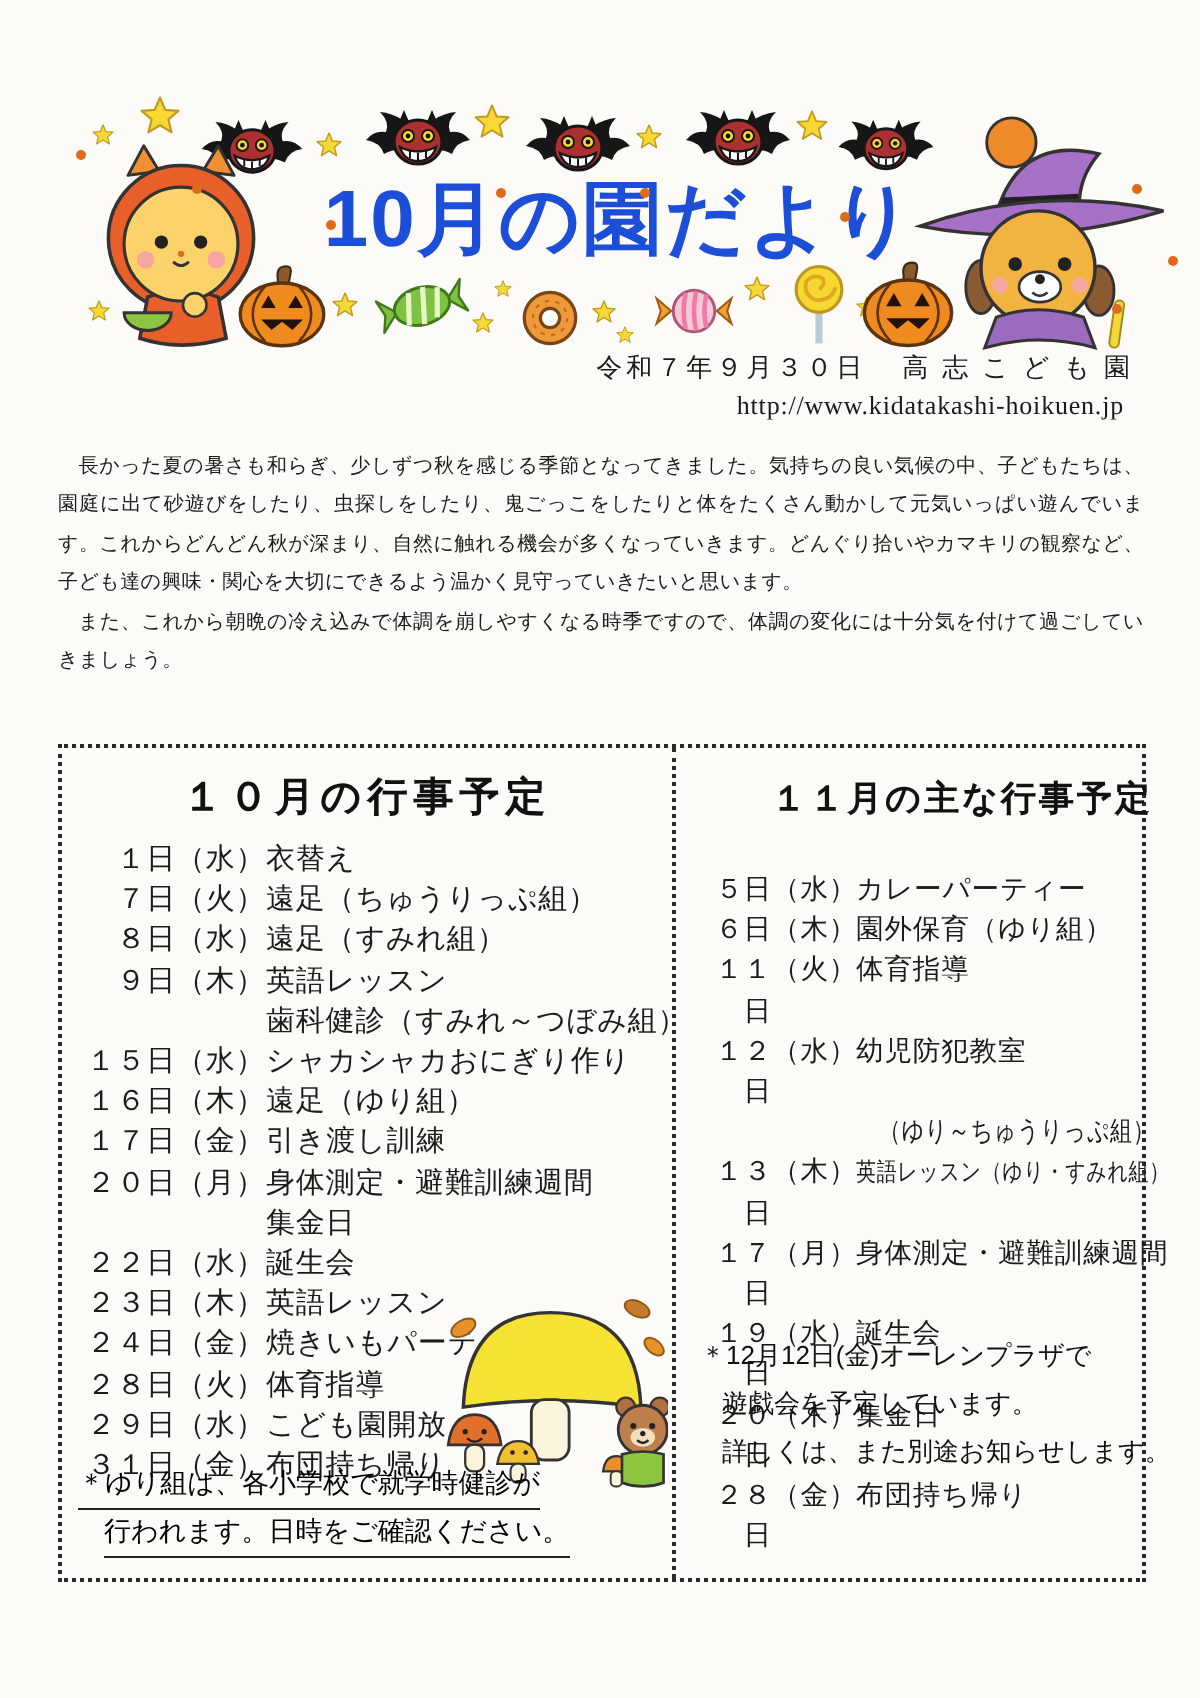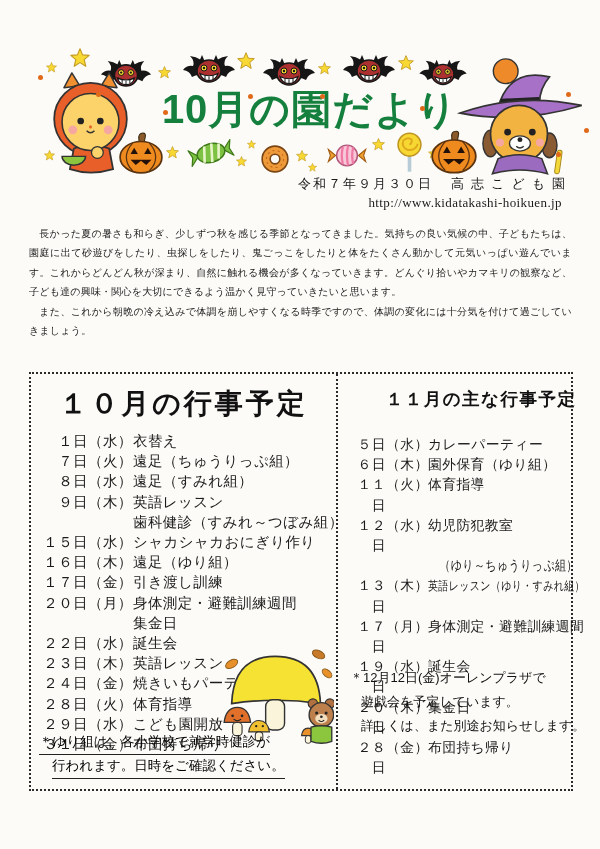--- a/index.html
+++ b/index.html
@@ -3,35 +3,35 @@
 <meta charset="utf-8">
 <style>
   html,body{margin:0;padding:0;}
   body{background:#e9e9e6;}
   .page{position:relative;width:600px;height:849px;margin:0 auto;background:#fcfbf8;overflow:hidden;
         font-family:"Liberation Serif","DejaVu Serif",serif;color:#1b1b1b;}
   .deco{position:absolute;}
   .dot{position:absolute;border-radius:50%;background:#e06a1a;width:5px;height:5px;}
   .title{position:absolute;top:82px;left:145px;width:330px;margin:0;text-align:center;
          font-family:"Liberation Sans","DejaVu Sans",sans-serif;font-weight:900;
-         font-size:40px;letter-spacing:1px;color:#15803d;}
+         font-size:40px;letter-spacing:1px;color:#1d4ed8;}
   .meta{position:absolute;top:174px;right:28px;text-align:right;font-size:13px;line-height:19px;}
   .meta .d{letter-spacing:2px;}
   .meta .org{letter-spacing:7px;margin-left:18px;}
   .meta .url{letter-spacing:.4px;margin-right:10px;}
   .intro{position:absolute;top:224px;left:29px;width:543px;font-size:10px;line-height:19.4px;
          letter-spacing:.2px;text-align:justify;}
   .intro p{margin:0;}
   .box{position:absolute;top:372px;left:29px;width:544px;height:419px;box-sizing:border-box;
        border:2px dotted #2a2a2a;display:flex;}
   .col{position:relative;box-sizing:border-box;}
   .col.left{width:307px;border-right:2px dotted #2a2a2a;}
   .col.right{flex:1;}
   .col h2{margin:0;text-align:center;font-family:"Liberation Sans","DejaVu Sans",sans-serif;color:#111;}
-  .col.left h2{margin-top:11px;font-size:28px;letter-spacing:3px;}
+  .col.left h2{margin-top:11px;font-size:20px;letter-spacing:3px;}
   .col.right h2{margin-top:13px;font-size:17.5px;letter-spacing:1.5px;}
   .list{display:block;}
   .col.left .list{margin:8px 0 0 10px;font-size:14.5px;}
   .col.right .list{margin:24px 0 0 6px;font-size:13.8px;}
   .sched-row{display:flex;letter-spacing:.4px;}
   .col.left .sched-row{line-height:20.2px;}
   .col.right .sched-row{line-height:20.2px;}
   .sd{text-align:right;flex:none;}
   .sw{flex:none;}
   .col.left .sd{width:47px;} .col.left .sw{width:45px;}

